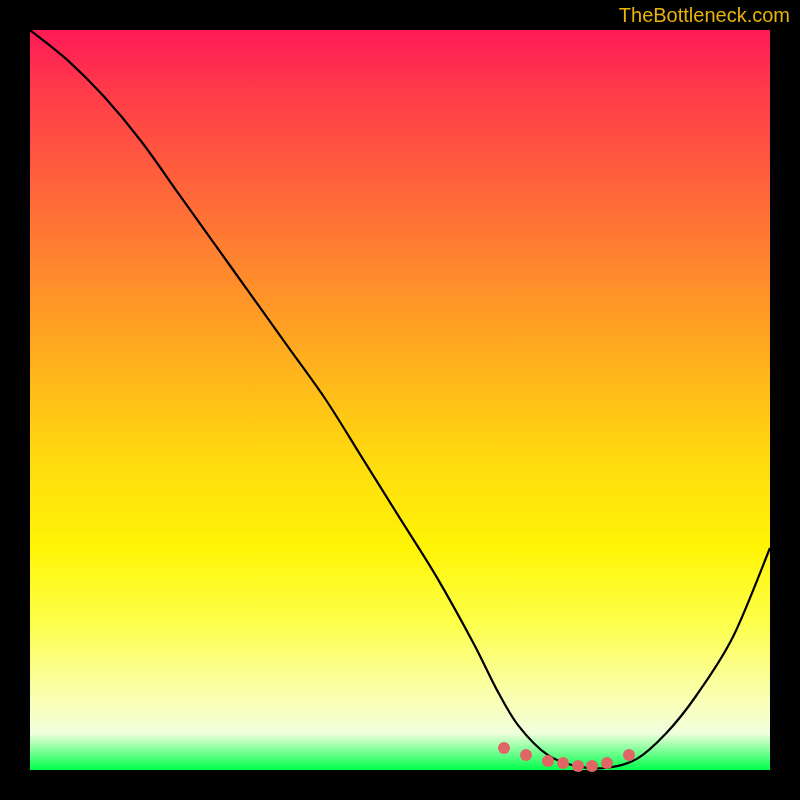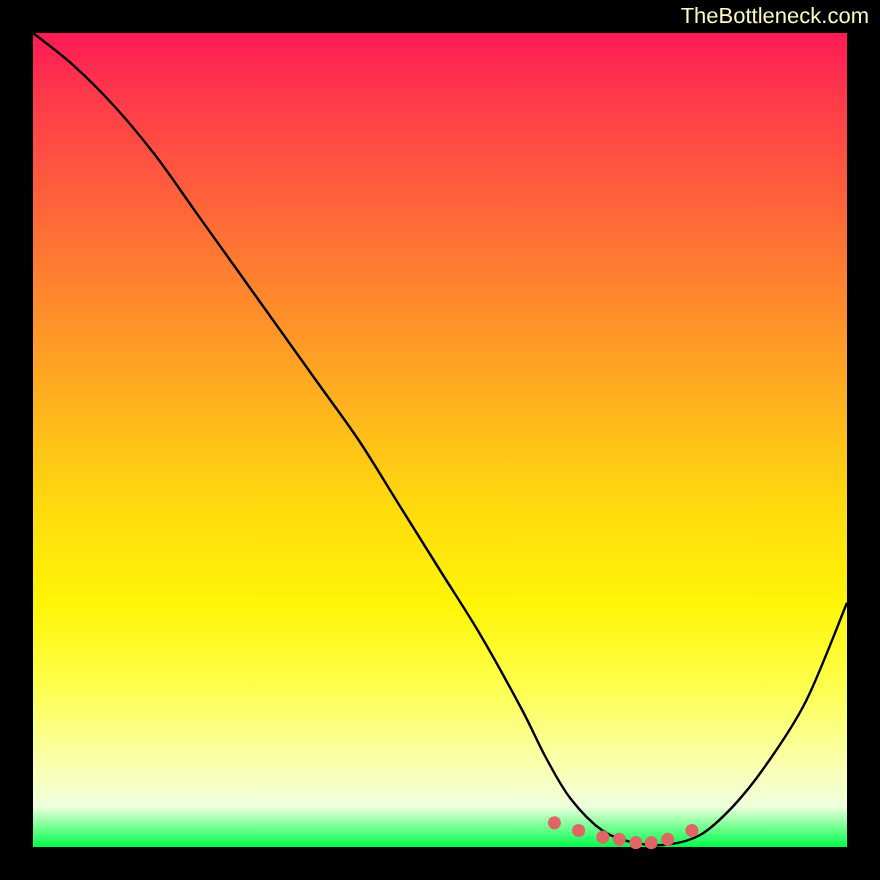--- a/index.html
+++ b/index.html
@@ -8,21 +8,21 @@
     height: 800px;
     background: #000;
     position: relative;
     font-family: Arial, sans-serif;
     overflow: hidden;
   }
   .watermark {
     position: absolute;
     top: 4px;
     right: 10px;
-    color: #fef9c3;
+    color: #eab308;
     font-size: 20px;
     font-weight: 500;
     z-index: 10;
   }
   .plot-area {
     position: absolute;
     left: 30px;
     top: 30px;
     width: 740px;
     height: 740px;

